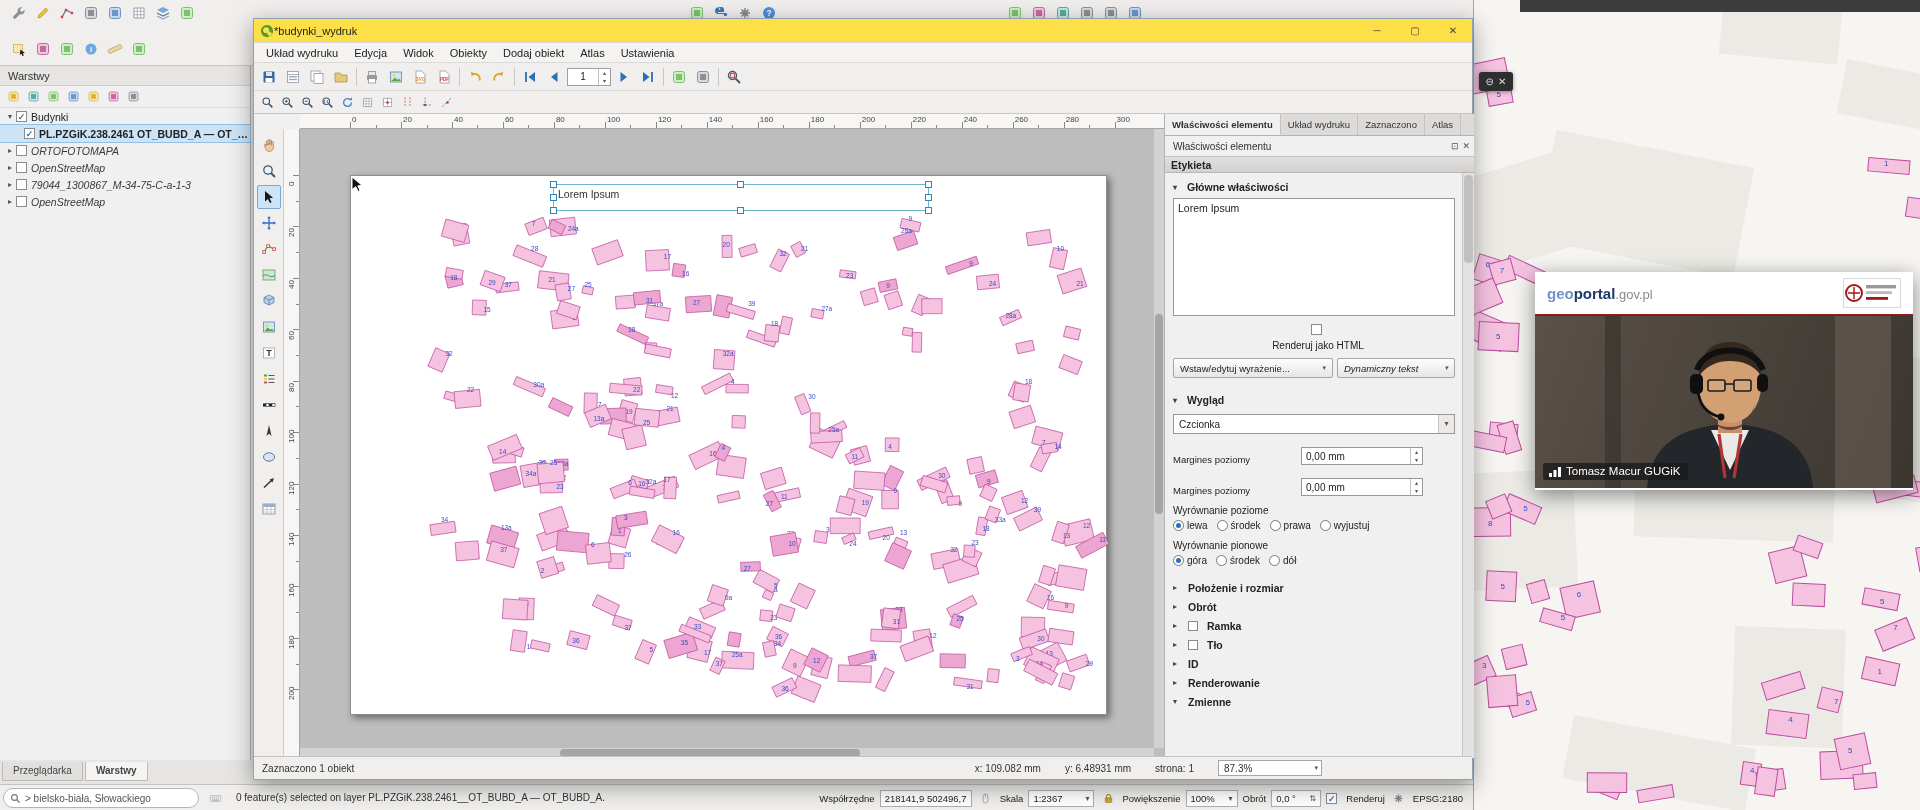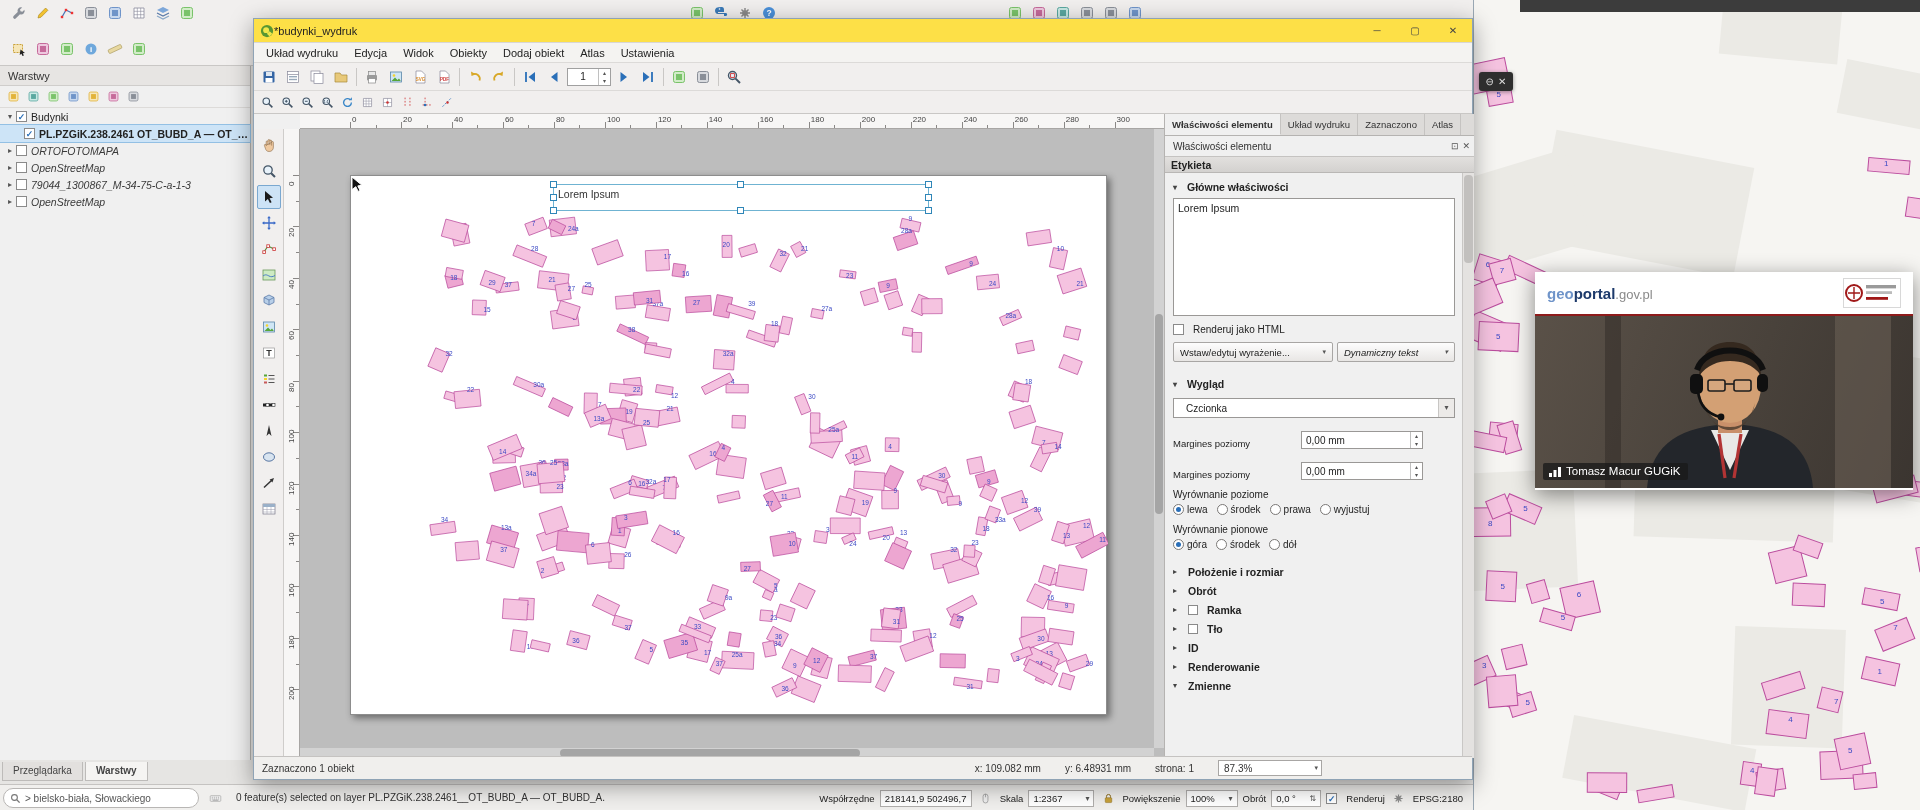--- a/index.html
+++ b/index.html
@@ -94,25 +94,25 @@
   .dtab.active{background:#f0f0f0;border-bottom:1px solid #f0f0f0;font-weight:bold;}
   .dock-head{height:20px;display:flex;align-items:center;padding:0 4px 0 8px;font-size:10px;color:#333;}
   .dock-head .hicons{margin-left:auto;display:flex;gap:4px;font-size:9px;color:#555;}
   .itype-bar{height:17px;background:linear-gradient(#e2e0de,#d3d1cf);border-top:1px solid #c5c3c1;border-bottom:1px solid #b9b7b5;font-weight:bold;font-size:10.5px;line-height:16px;padding-left:6px;}
   .panel-scroll{position:absolute;left:0;top:59px;width:298px;bottom:0;overflow:hidden;padding:4px 0 0 8px;}
   .pscrollbar{position:absolute;right:0;top:59px;width:12px;bottom:0;background:#e4e2e0;border-left:1px solid #c9c7c5;}
   .pscrollbar .thumb{position:absolute;left:1px;width:9px;top:2px;height:88px;background:#c2c0be;border-radius:4px;}
   .sec-head{display:flex;align-items:center;gap:4px;height:16px;font-size:10.5px;font-weight:bold;color:#222;margin-top:2px;}
   .sec-head .tri2{font-size:8px;color:#444;width:10px;}
   .ta{width:282px;height:118px;background:#fff;border:1px solid #9a9896;margin-top:3px;padding:3px 4px;font-size:10.5px;color:#222;}
-  .chk-row{display:flex;align-items:center;gap:5px;margin-top:8px;font-size:10px;color:#222;}
+  .chk-row{display:flex;align-items:center;gap:5px;margin-top:8px;font-size:10px;color:#222;flex-direction:column;}
   .btn-row{display:flex;gap:4px;margin-top:7px;}
   .pbtn{height:20px;background:linear-gradient(#fdfdfd,#e8e6e4);border:1px solid #a8a6a4;border-radius:2px;font-size:9.5px;display:inline-flex;align-items:center;padding:0 6px;gap:4px;color:#222;}
   .pbtn .dd{font-size:7px;color:#555;margin-left:auto;}
-  .combo{height:20px;background:#fff;border:1px solid #9a9896;display:flex;align-items:center;padding-left:12px;font-size:10px;color:#222;margin-top:6px;}
+  .combo{height:20px;background:#fff;border:1px solid #9a9896;display:flex;align-items:center;padding-left:5px;font-size:10px;color:#222;margin-top:6px;}
   .combo .dd{margin-left:auto;width:16px;text-align:center;font-size:8px;color:#555;border-left:1px solid #c8c6c4;align-self:stretch;line-height:18px;background:#eceae8;}
   .frow{display:flex;align-items:flex-end;margin-top:13px;}
   .flabel{width:128px;font-size:9.5px;color:#222;}
   .spin{width:122px;height:18px;background:#fff;border:1px solid #9a9896;display:flex;align-items:center;padding-left:4px;font-size:10px;}
   .spin .val{flex:1;}
   .radio-row{display:flex;gap:9px;margin-top:4px;flex-wrap:nowrap;}
   .radio-opt{display:inline-flex;align-items:center;gap:3px;font-size:10px;color:#222;}
   .rdot{width:11px;height:11px;border-radius:50%;border:1px solid #7a7876;background:#fff;position:relative;}
   .rdot.on::after{content:"";position:absolute;left:2px;top:2px;width:5px;height:5px;border-radius:50%;background:#2a6fb8;}
   .group-label{font-size:10px;color:#222;margin-top:9px;}

